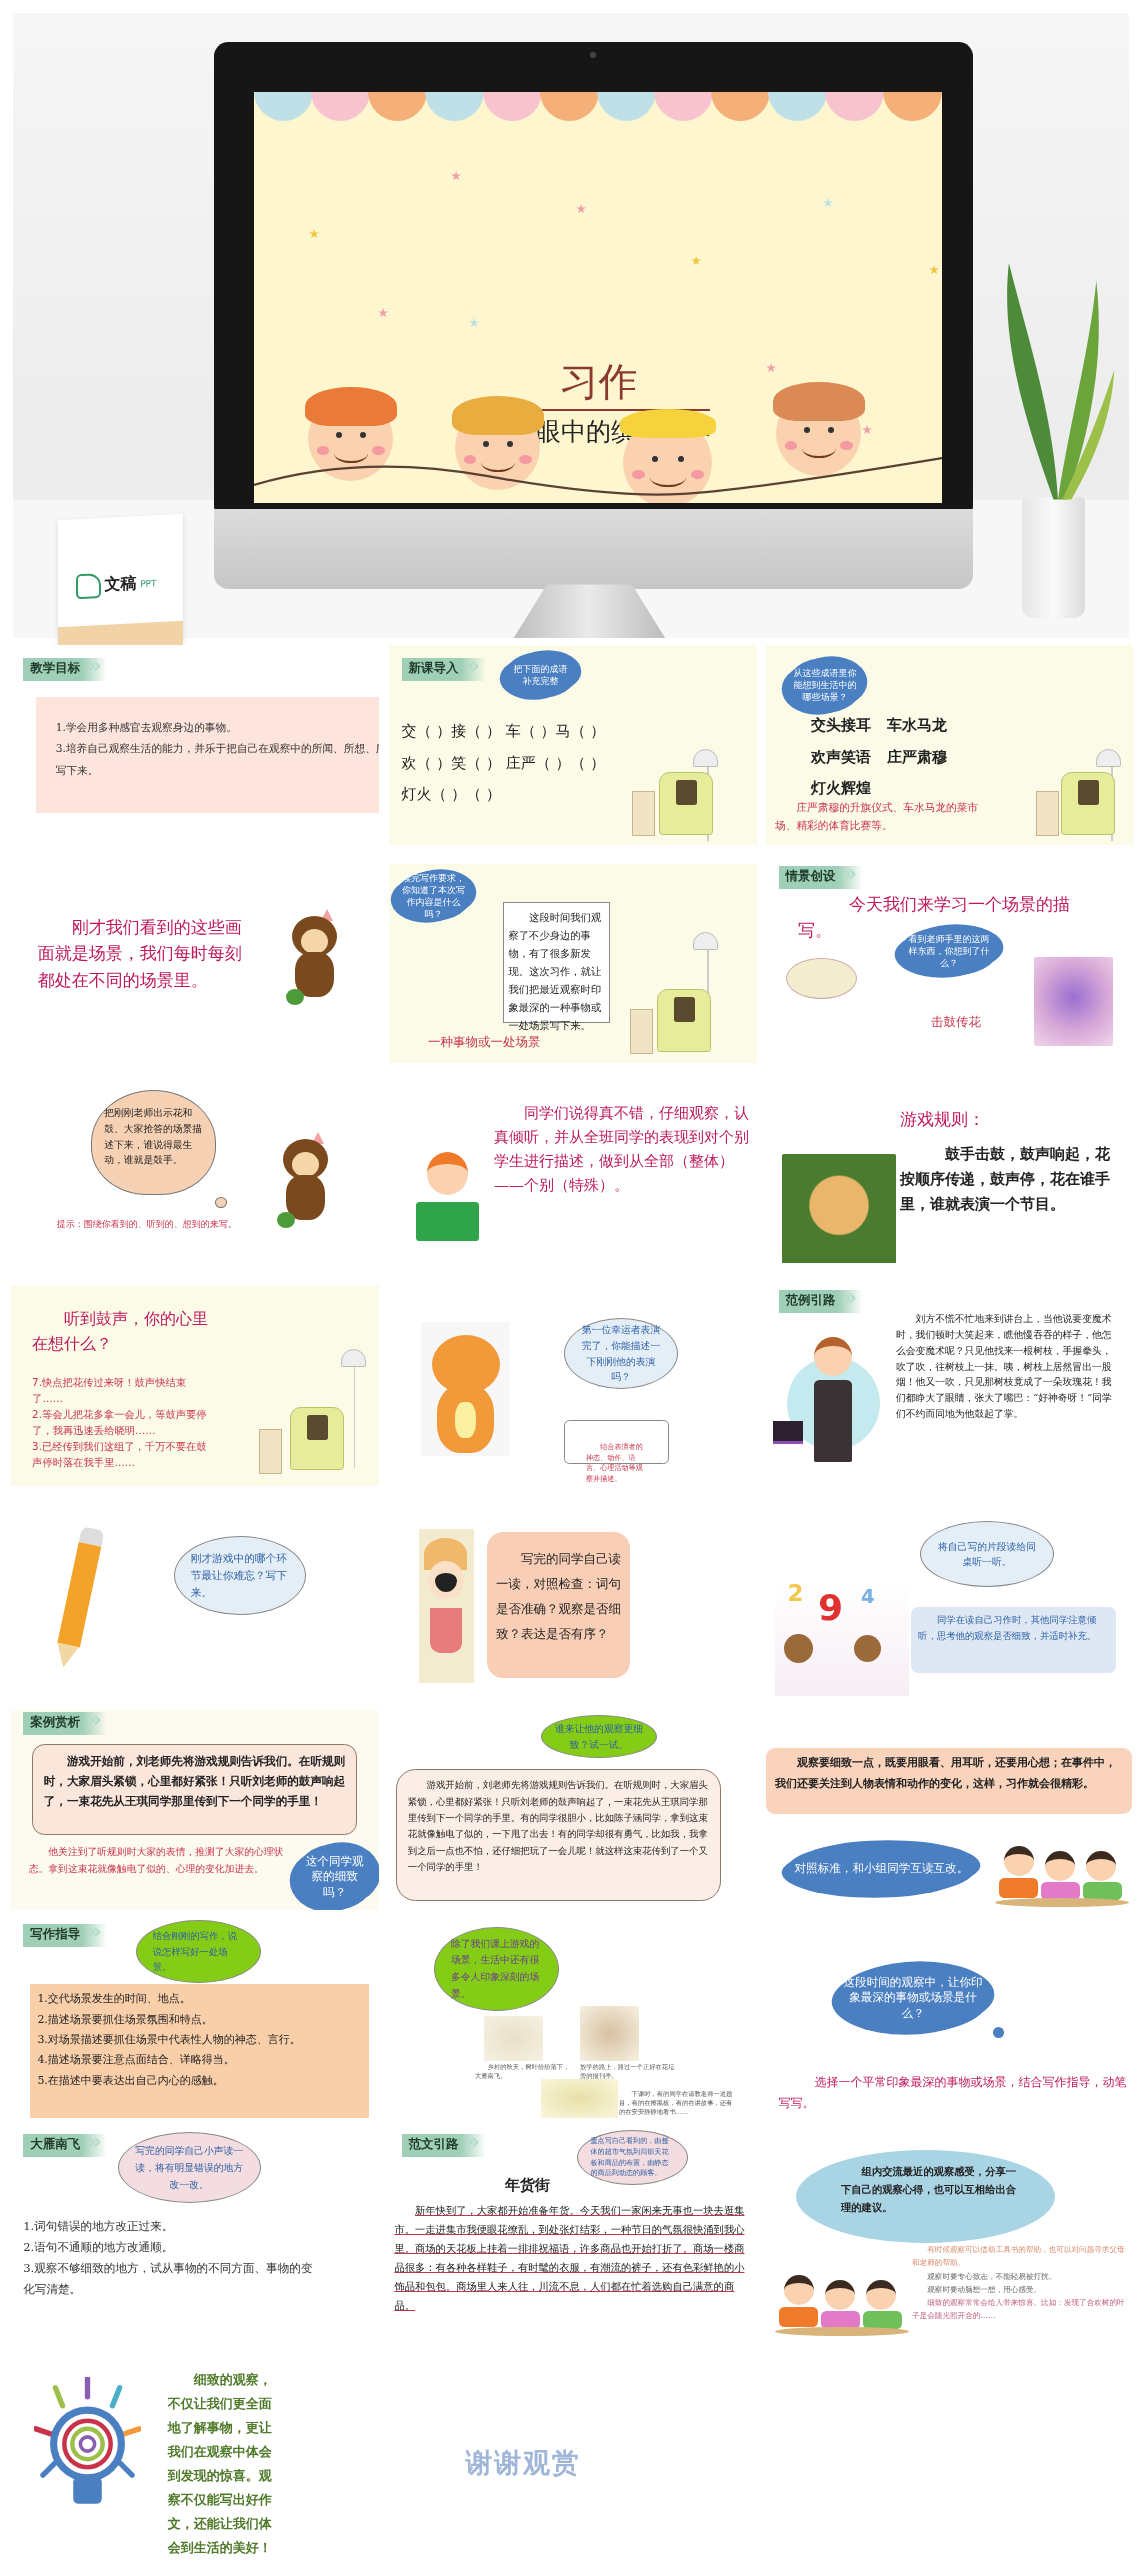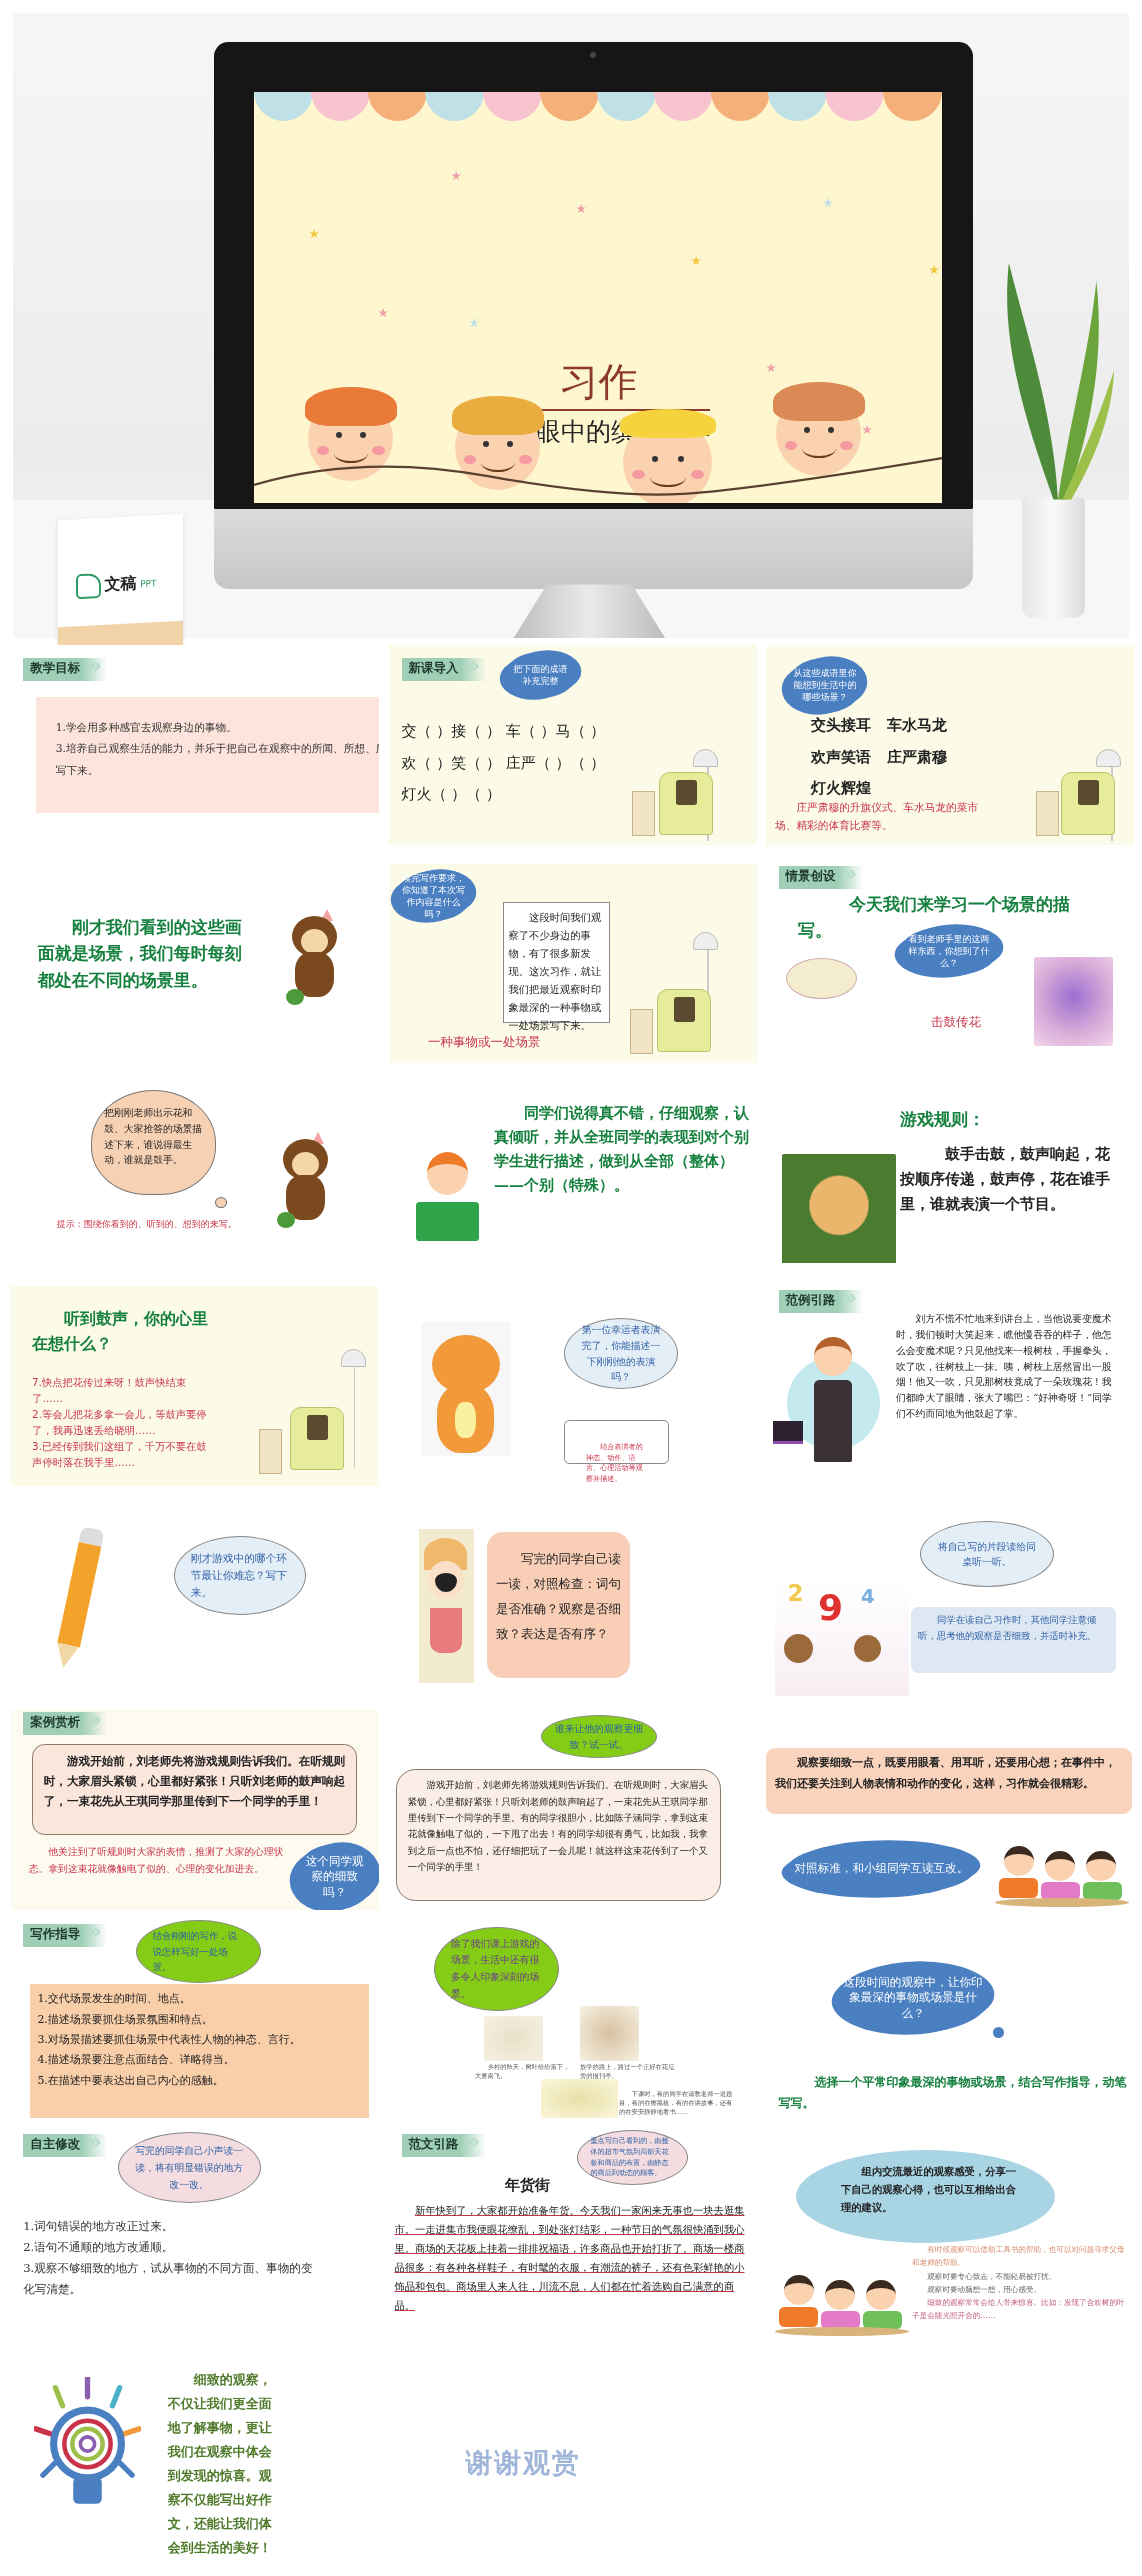--- a/index.html
+++ b/index.html
@@ -35,21 +35,21 @@
 
   
   .slide { position: absolute; width: 368px; height: 200px; overflow: hidden; }
   .cream { background: #fbfbe8; }
   .tag { position: absolute; left: 12.5px; top: 12.5px; height: 23px; padding: 2.7px 27px 0 7.1px; font-size: 12.5px; font-weight: bold; color: #1f3a2c; background: linear-gradient(90deg, #9fcfb6 70%, rgba(159,207,182,0)); }
   .tag::after { content: "»"; position: absolute; right: 5.4px; top: -5.4px; font-size: 23px; color: #b6dccb; }
   .cloud { position: absolute; background: #4a7fc1; color: #fff; border-radius: 50%; text-align: center; font-size: 9px; line-height: 1.35; display: flex; align-items: center; justify-content: center; padding: 5.4px; box-shadow: 7.1px -3.6px 0 -1.8px #4a7fc1, -7.1px 3.6px 0 -1.8px #4a7fc1; }
   .bubble { position: absolute; border-radius: 50%; border: 0.9px solid #888; display: flex; align-items: center; justify-content: center; text-align: left; font-size: 10.7px; line-height: 1.6; padding: 9px 16px; }
   .bubble.pink { background: #84cc16; color: #2d5fa5; }
   .bubble.blue { background: #e4eef6; color: #2d5fa5; }
-  .purple { color: #15803d; font-family: "DejaVu Serif", serif; font-weight: bold; }
+  .purple { color: #be185d; font-family: "DejaVu Serif", serif; font-weight: normal; }
   .red { color: #c8334a; }
   .serif { font-family: "DejaVu Serif", serif; }
   .lamp { position: absolute; width: 25px; height: 18px; background: #eee; border: 0.9px solid #bbb; border-radius: 12.5px 12.5px 1.8px 1.8px; }
   .lamp-pole { position: absolute; width: 1.8px; background: #ccc; }
   .chair { position: absolute; width: 54px; height: 63px; background: #e6ec9a; border: 0.9px solid #b9c26a; border-radius: 10.7px 10.7px 3.6px 3.6px; }
   .chair::after { content: ""; position: absolute; left: 16px; top: 7.1px; width: 21.4px; height: 25px; background: #5a4a2f; border-radius: 2.7px; }
   .table-side { position: absolute; width: 23px; height: 45px; background: #f1e4c5; border: 0.9px solid #c8b58b; }
   .bear { position: absolute; width: 63px; height: 89px; }
   .bear .head { position: absolute; left: 9px; top: 0; width: 45px; height: 41px; border-radius: 50%; background: #7a4a1e; }
   .bear .face { position: absolute; left: 18px; top: 12.5px; width: 27px; height: 25px; border-radius: 50%; background: #f4d6a8; }
@@ -364,21 +364,21 @@
   <div class="abs" style="left:230px;top:170px;width:116px;font-size:6.3px;line-height:1.4;color:#555;text-indent:2em">下课时，有的同学在请教老师一道题目，有的在擦黑板，有的在讲故事，还有的在安安静静地看书……</div>
 </div>
 
 <div class="slide" style="left:766px;top:1920px;background:#fff">
   <div class="cloud" style="left:71px;top:43px;width:152px;height:70px;font-size:11.6px">这段时间的观察中，让你印象最深的事物或场景是什么？</div>
   <div class="abs" style="left:227px;top:107px;width:10.7px;height:10.7px;border-radius:50%;background:#4a7fc1"></div>
   <div class="abs purple" style="left:12.5px;top:152px;width:348px;font-size:12px;line-height:1.75;text-indent:3em">选择一个平常印象最深的事物或场景，结合写作指导，动笔写写。</div>
 </div>
 
 <div class="slide" style="left:10.7px;top:2130px;background:#fff">
-  <div class="tag" style="top:3.6px">自主修改</div>
+  <div class="tag" style="top:3.6px">大雁南飞</div>
   <div class="bubble pink serif" style="left:107px;top:1.8px;width:143px;height:71px;font-size:9.8px;line-height:1.75;text-align:center;background:#f3dde0">写完的同学自己小声读一读，将有明显错误的地方改一改。</div>
   <div class="abs serif" style="left:12.5px;top:86px;width:295px;font-size:11.6px;line-height:1.8;color:#333">
     <div>1.词句错误的地方改正过来。</div>
     <div>2.语句不通顺的地方改通顺。</div>
     <div>3.观察不够细致的地方，试从事物的不同方面、事物的变化写清楚。</div>
   </div>
 </div>
 
 <div class="slide" style="left:389px;top:2130px;background:#fff;height:214px">
   <div class="tag" style="top:3.6px">范文引路</div>

